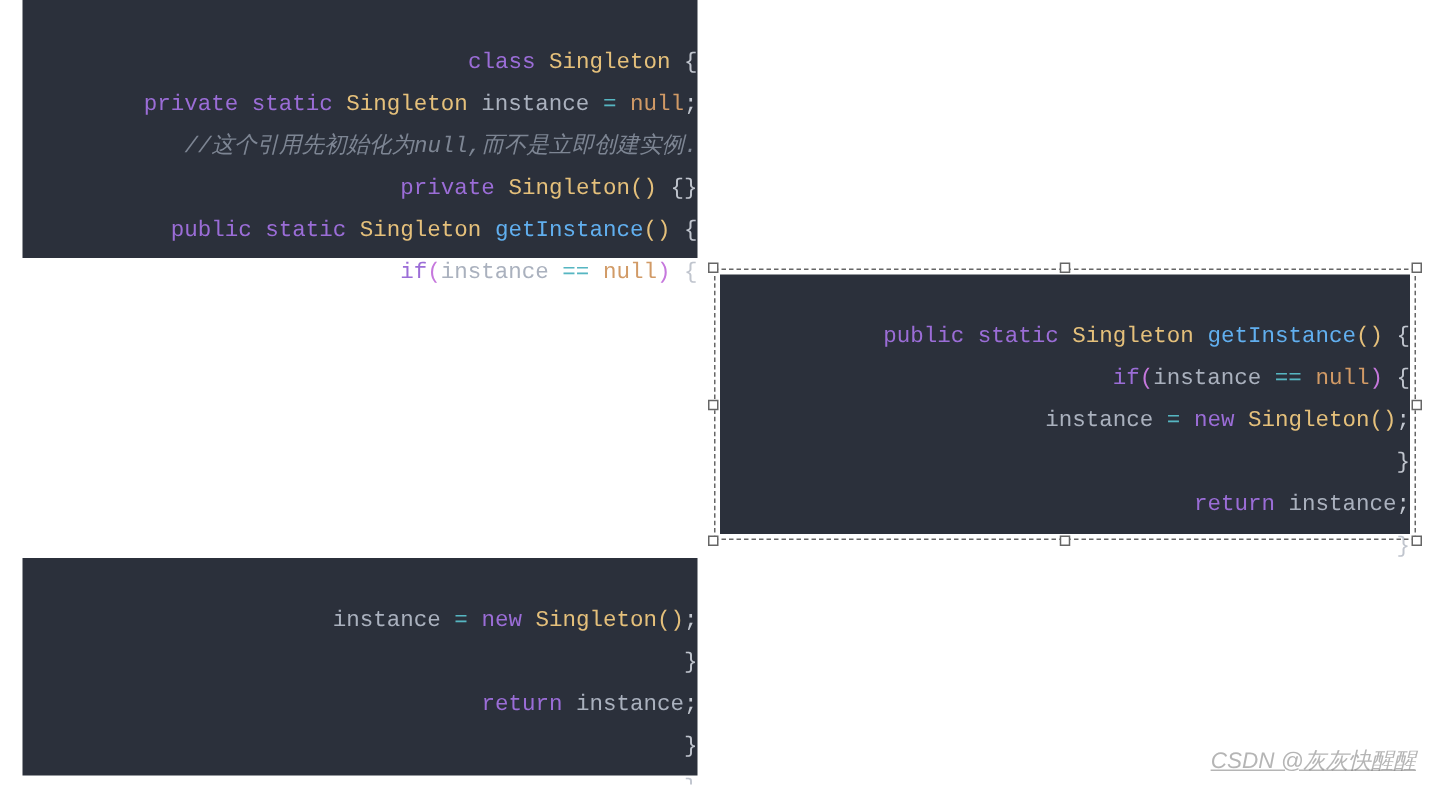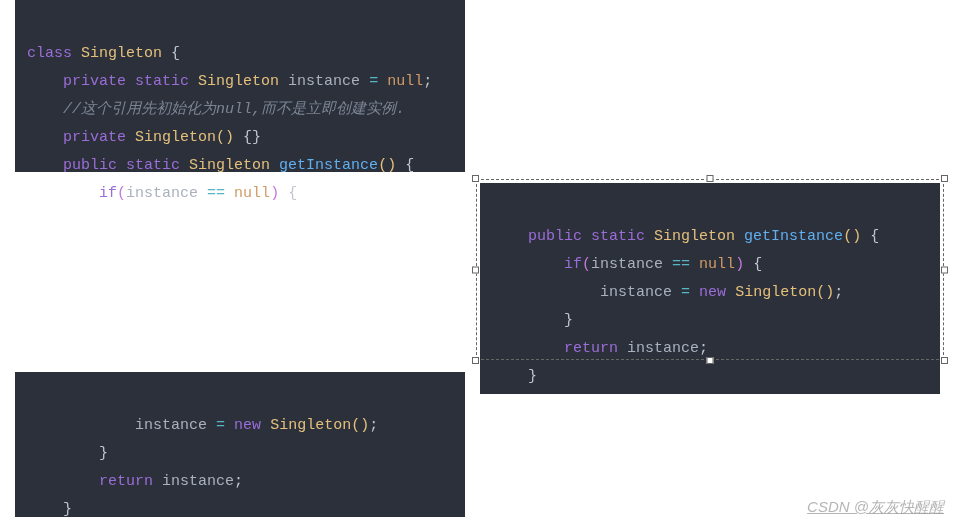--- a/index.html
+++ b/index.html
@@ -9,26 +9,27 @@
     background: #ffffff;
     font-family: Consolas, "Courier New", monospace;
     font-size: 15px;
     position: relative;
     overflow: hidden;
   }
   .code-block {
     background: #2b303b;
     color: #c0c5ce;
     line-height: 28px;
-    padding: 12px;
+    padding: 0;
     position: absolute;
     white-space: pre;
+    text-align: right;
   }
   .block1 { left: 15px; top: 0px; width: 450px; height: 172px; }
-  .block2 { left: 480px; top: 183px; width: 460px; height: 211px; }
+  .block2 { left: 480px; top: 183px; width: 460px; height: 173px; }
   .block3 { left: 15px; top: 372px; width: 450px; height: 145px; }
 
   .kw-class    { color: #9b6dd7; }
   .kw-mod      { color: #9b6dd7; }
   .kw-type     { color: #e5c07b; }
   .kw-static   { color: #9b6dd7; }
   .kw-ident    { color: #aab1be; }
   .kw-lit      { color: #d19a66; }
   .kw-comment  { color: #7d8593; font-style: italic; }
   .kw-func     { color: #61afef; }

